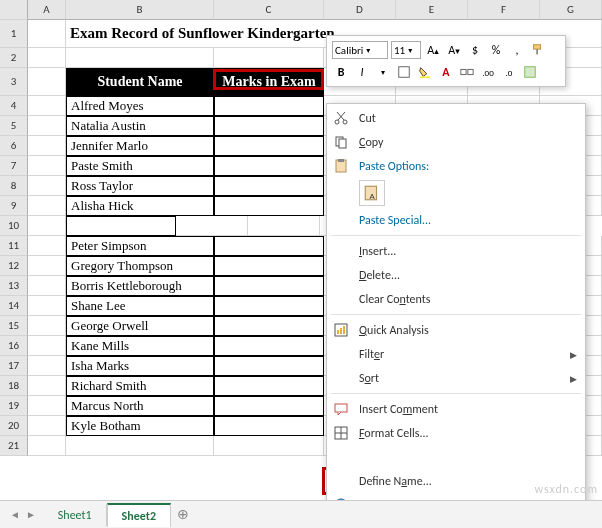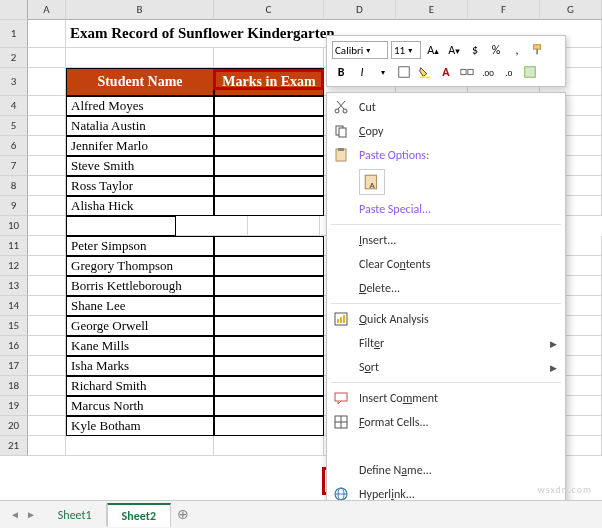--- a/index.html
+++ b/index.html
@@ -14,59 +14,59 @@
 .col-hdr { background: #e6e6e6; justify-content: center; font-size: 11px; color: #333; border-bottom: 1px solid #b0b0b0; }
 .w-a { width: 38px; }
 .w-b { width: 148px; }
 .w-c { width: 110px; }
 .w-d { width: 72px; }
 .w-e { width: 72px; }
 .w-f { width: 72px; }
 .w-g { width: 62px; }
 
 .title-text { font-family: "Times New Roman", serif; font-weight: bold; font-size: 15px; }
-.th-cell { background: #c2410c; color: #fff; font-weight: bold; font-family: "Times New Roman", serif; font-size: 14px; justify-content: center; border: 1px solid #000; }
+.th-cell { background: #000000; color: #fff; font-weight: bold; font-family: "Times New Roman", serif; font-size: 14px; justify-content: center; border: 1px solid #000; }
 .data-cell { font-family: "Times New Roman", serif; font-size: 13px; border: 1px solid #000; padding-left: 4px; text-align: center; }
 .row.h28 { height: 28px; }
 
 .sel-outline { position: absolute; border: 3px solid #c00000; pointer-events: none; }
 .sel-c4 { top: 69px; left: 213px; width: 111px; height: 21px; }
 .sel-sheet2 { top: 500px; left: 154px; width: 68px; height: 25px; }
 .sel-hyper { top: 467px; left: 322px; width: 244px; height: 28px; }
 
 
 .mini-tb { position: absolute; top: 35px; left: 326px; width: 240px; background: #fff; border: 1px solid #c5c5c5; box-shadow: 2px 2px 6px rgba(0,0,0,0.2); padding: 3px 5px; font-size: 12px; }
 .mini-row { display: flex; align-items: center; gap: 3px; height: 22px; }
 .mini-sel { border: 1px solid #ababab; height: 18px; font-size: 11px; padding: 0 2px; display: flex; align-items: center; background: #fff; }
 .mini-sel .dd { margin-left: 3px; font-size: 8px; }
 .mini-btn { width: 18px; height: 18px; display: flex; align-items: center; justify-content: center; font-size: 12px; }
 .mini-btn svg { width: 14px; height: 14px; }
 .sup { font-size: 9px; vertical-align: super; }
 
 
-.ctx { position: absolute; top: 92px; left: 326px; width: 240px; background: #fff; border: 1px solid #c5c5c5; box-shadow: 2px 2px 8px rgba(0,0,0,0.25); padding: 2px 0; }
+.ctx { position: absolute; top: 103px; left: 326px; width: 260px; background: #fff; border: 1px solid #c5c5c5; box-shadow: 2px 2px 8px rgba(0,0,0,0.25); padding: 2px 0; }
 .ctx-item { display: flex; align-items: center; height: 24px; padding: 0 8px 0 4px; gap: 8px; font-size: 12px; color: #333; }
 .ctx-icon { width: 20px; height: 20px; display: flex; align-items: center; justify-content: center; flex-shrink: 0; }
 .ctx-icon svg { width: 16px; height: 16px; }
 .ctx-label { flex: 1; }
 .ctx-arrow { font-size: 9px; color: #555; }
 .ctx-sep { height: 1px; background: #e1e1e1; margin: 3px 4px; }
-.ctx-item.disabled { color: #8b5cf6; }
+.ctx-item.disabled { color: #0369a1; }
 .paste-opt { display: flex; padding: 2px 0 2px 32px; gap: 4px; }
 .paste-box { width: 26px; height: 26px; border: 1px solid #ccc; display: flex; align-items: center; justify-content: center; }
 
 
 .tabs { position: absolute; bottom: 0; left: 0; right: 0; height: 28px; background: #f3f3f3; border-top: 1px solid #ccc; display: flex; align-items: center; padding-left: 10px; }
 .tab-nav { display: flex; gap: 6px; color: #888; font-size: 10px; padding-right: 8px; }
 .tab-nav span { cursor: default; }
 .tab { padding: 4px 14px; font-size: 12px; color: #217346; border-right: 1px solid #ccc; background: #f3f3f3; }
 .tab.active { background: #fff; border-top: 2px solid #217346; border-left: 1px solid #ccc; border-right: 1px solid #ccc; font-weight: bold; text-align: center; }
 .tab-add { width: 24px; text-align: center; color: #888; font-size: 14px; }
 
-.watermark { position: absolute; right: 10px; bottom: 32px; color: #ccc; font-size: 10px; letter-spacing: 1px; writing-mode: horizontal-tb; margin-top: 30px; }
+.watermark { position: absolute; right: 4px; bottom: 32px; color: #ccc; font-size: 12px; letter-spacing: 1px; writing-mode: horizontal-tb; margin-top: 30px; }
 
 u.ul { text-decoration: underline; }
 </style>
 </head>
 <body>
 
 <div class="sheet">
 
   <div class="row header-row">
     <div class="cell row-hdr"></div>
@@ -136,21 +136,21 @@
         <div class="cell data-cell w-b">Jennifer Marlo</div>
         <div class="cell data-cell w-c"></div>
         <div class="cell w-d"></div>
         <div class="cell w-e"></div>
         <div class="cell w-f"></div>
         <div class="cell w-g"></div>
       </div>
       <div class="row">
         <div class="cell row-hdr">7</div>
         <div class="cell w-a"></div>
-        <div class="cell data-cell w-b">Steve Smith</div>
+        <div class="cell data-cell w-b">Paste Smith</div>
         <div class="cell data-cell w-c"></div>
         <div class="cell w-d"></div>
         <div class="cell w-e"></div>
         <div class="cell w-f"></div>
         <div class="cell w-g"></div>
       </div>
       <div class="row">
         <div class="cell row-hdr">8</div>
         <div class="cell w-a"></div>
         <div class="cell data-cell w-b">Ross Taylor</div>
@@ -400,25 +400,25 @@
     <span class="ctx-icon"></span>
     <span class="ctx-label">Paste Special...</span>
   </div>
   <div class="ctx-sep"></div>
   <div class="ctx-item">
     <span class="ctx-icon"></span>
     <span class="ctx-label"><u class="ul">I</u>nsert...</span>
   </div>
   <div class="ctx-item">
     <span class="ctx-icon"></span>
+    <span class="ctx-label"><u class="ul">D</u>elete...</span>
+  </div>
+  <div class="ctx-item">
+    <span class="ctx-icon"></span>
     <span class="ctx-label">Clear Co<u class="ul">n</u>tents</span>
-  </div>
-  <div class="ctx-item">
-    <span class="ctx-icon"></span>
-    <span class="ctx-label"><u class="ul">D</u>elete...</span>
   </div>
   <div class="ctx-sep"></div>
   <div class="ctx-item">
     <span class="ctx-icon">
         <svg viewBox="0 0 16 16">
           <rect x="2" y="2" width="12" height="12" fill="none" stroke="#555"></rect>
           <rect x="4" y="8" width="2" height="4" fill="#e8b030"></rect>
           <rect x="7" y="6" width="2" height="6" fill="#e8b030"></rect>
           <rect x="10" y="4" width="2" height="8" fill="#e8b030"></rect>
         </svg>

